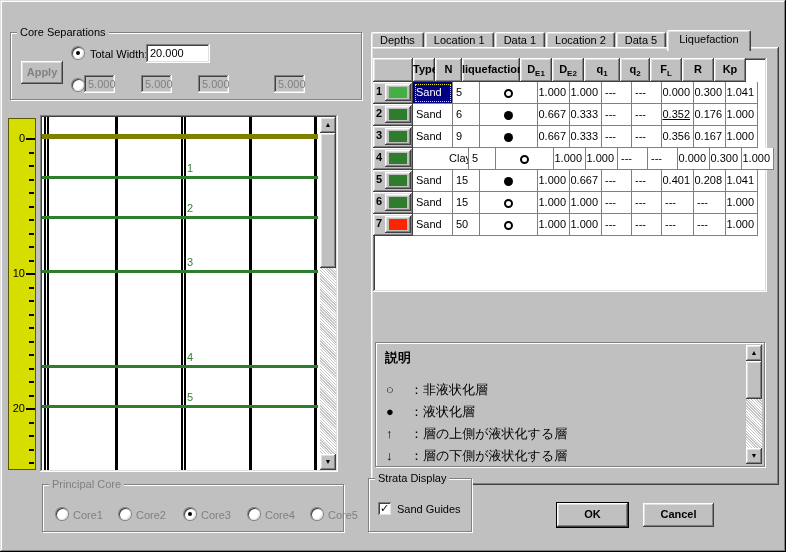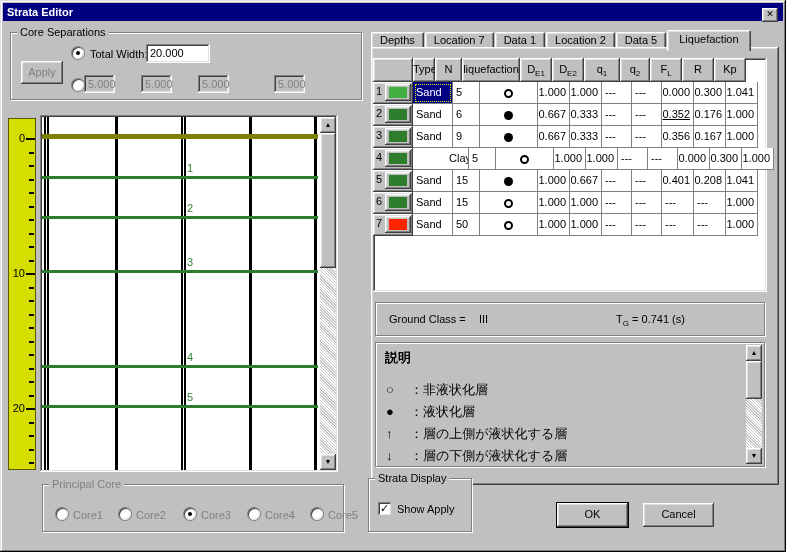--- a/index.html
+++ b/index.html
@@ -10,20 +10,21 @@
     font-size: 11px;
     color: #000;
     background: #c0c0c0;
     overflow: hidden;
   }
   .abs { position: absolute; }
   .raised {
     background:#c0c0c0;
     box-shadow: inset -1px -1px 0 #404040, inset 1px 1px 0 #ffffff,
                 inset -2px -2px 0 #808080, inset 2px 2px 0 #dfdfdf;
+    font-weight: bold;
   }
   .sunken {
     background:#fff;
     box-shadow: inset -1px -1px 0 #ffffff, inset 1px 1px 0 #808080,
                 inset -2px -2px 0 #dfdfdf, inset 2px 2px 0 #404040;
   }
   .group {
     border:1px solid #808080;
     box-shadow: inset 1px 1px 0 #ffffff, 1px 1px 0 #ffffff;
   }
@@ -87,24 +88,20 @@
   .sthumb { position:absolute; left:0; width:16px; }
   .btn { text-align:center; line-height:22px; }
   .btn.default { box-shadow: 0 0 0 1px #000, inset -1px -1px 0 #404040, inset 1px 1px 0 #ffffff, inset -2px -2px 0 #808080, inset 2px 2px 0 #dfdfdf; }
   .jp { font-size:13px; }
 </style>
 </head>
 <body>
 
 <div class="window">
 
-  <div class="titlebar">
-    <span>Strata Editor</span>
-    <div class="closebtn raised"><span>✕</span></div>
-  </div>
 
   <div class="abs group" style="left:10px;top:32px;width:352px;height:68px;">
     <span class="legend">Core Separations</span>
     <div class="abs raised btn gray" style="left:10px;top:28px;width:42px;height:23px;line-height:22px;">Apply</div>
     <span class="radio checked" style="left:61px;top:14px;"></span>
     <span class="abs" style="left:79px;top:15px;">Total Width:</span>
     <div class="field sunken" style="left:135px;top:11px;width:64px;">20.000</div>
     <span class="radio" style="left:61px;top:46px;"></span>
     <div id="sep-fields">
         <div class="field sunken disabled" style="left: 73px; top: 42px; width: 31px; height: 18px; line-height: 16px;">5.000</div>
@@ -164,21 +161,21 @@
       <div class="hline" style="left: 2px; width: 276px; top: 155px; height: 3px; background: rgb(46, 125, 46);"></div>
       <div class="blabel" style="left: 147px; top: 141px; color: rgb(52, 131, 52);">3</div>
       <div class="hline" style="left: 2px; width: 276px; top: 250px; height: 3px; background: rgb(46, 125, 46);"></div>
       <div class="blabel" style="left: 147px; top: 236px; color: rgb(52, 131, 52);">4</div>
       <div class="hline" style="left: 2px; width: 276px; top: 290px; height: 3px; background: rgb(46, 125, 46);"></div>
       <div class="blabel" style="left: 147px; top: 276px; color: rgb(52, 131, 52);">5</div>
     </div>
 
   <div class="tabbar" id="tabbar">
       <div class="tab">Depths</div>
-      <div class="tab">Location 7</div>
+      <div class="tab">Location 1</div>
       <div class="tab">Data 1</div>
       <div class="tab">Location 2</div>
       <div class="tab">Data 5</div>
       <div class="tab active">Liquefaction</div>
     </div>
 
   <div class="tabpage raised"></div>
 
   <div class="grid sunken" id="grid">
       <div class="gridrow hdr">
@@ -315,28 +312,20 @@
         <div class="c num" style="width: 32px;">1.000</div>
         <div class="c num" style="width: 32px;">1.000</div>
         <div class="c txt" style="width: 30px;">---</div>
         <div class="c txt" style="width: 30px;">---</div>
         <div class="c txt" style="width: 32px;">---</div>
         <div class="c txt" style="width: 32px;">---</div>
         <div class="c num" style="width: 32px;">1.000</div>
       </div>
     </div>
 
-  <div class="abs group" style="left:375px;top:302px;width:390px;height:34px;z-index:2;background:#c0c0c0;">
-    <span class="abs" style="left:13px;top:10px;">Ground Class =</span>
-    <span class="abs" style="left:103px;top:10px;">III</span>
-    <span class="abs" style="left:240px;top:10px;">
-      <span>T</span><sub>G</sub>
-      <span>= 0.741 (s)</span>
-    </span>
-  </div>
 
   <div class="abs group" style="left:375px;top:342px;width:390px;height:125px;z-index:2;background:#c0c0c0;">
     <div class="abs jp" style="left:9px;top:6px;font-weight:bold;">説明</div>
     <div id="legend-items">
         <div class="abs jp" style="left: 10px; top: 38px; width: 350px; height: 22px;"><span style="display: inline-block; width: 24px; font-weight: bold;">○</span><span>：非液状化層</span></div>
         <div class="abs jp" style="left: 10px; top: 60px; width: 350px; height: 22px;"><span style="display: inline-block; width: 24px; font-weight: bold;">●</span><span>：液状化層</span></div>
         <div class="abs jp" style="left: 10px; top: 82px; width: 350px; height: 22px;"><span style="display: inline-block; width: 24px; font-weight: bold;">↑</span><span>：層の上側が液状化する層</span></div>
         <div class="abs jp" style="left: 10px; top: 104px; width: 350px; height: 22px;"><span style="display: inline-block; width: 24px; font-weight: bold;">↓</span><span>：層の下側が液状化する層</span></div>
       </div>
     <div class="vscroll" style="right:2px;top:2px;bottom:2px;">
@@ -358,19 +347,19 @@
         <span class="radio" style="left: 205px; top: 23px;"></span>
         <span class="abs gray" style="left: 222px; top: 24px;">Core4</span>
         <span class="radio" style="left: 268px; top: 23px;"></span>
         <span class="abs gray" style="left: 285px; top: 24px;">Core5</span>
       </div>
   </div>
 
   <div class="abs group" style="left:368px;top:478px;width:104px;height:54px;z-index:3;background:#c0c0c0;">
     <span class="legend">Strata Display</span>
     <span class="checkbox" style="left:9px;top:23px;"><span id="check-glyph">✓</span></span>
-    <span class="abs" style="left:28px;top:24px;">Show Apply</span>
+    <span class="abs" style="left:28px;top:24px;">Sand Guides</span>
   </div>
 
   <div class="abs raised btn default" style="left:557px;top:503px;width:71px;height:24px;">OK</div>
   <div class="abs raised btn" style="left:643px;top:503px;width:71px;height:24px;">Cancel</div>
 
 </div>
 
 </body></html>

